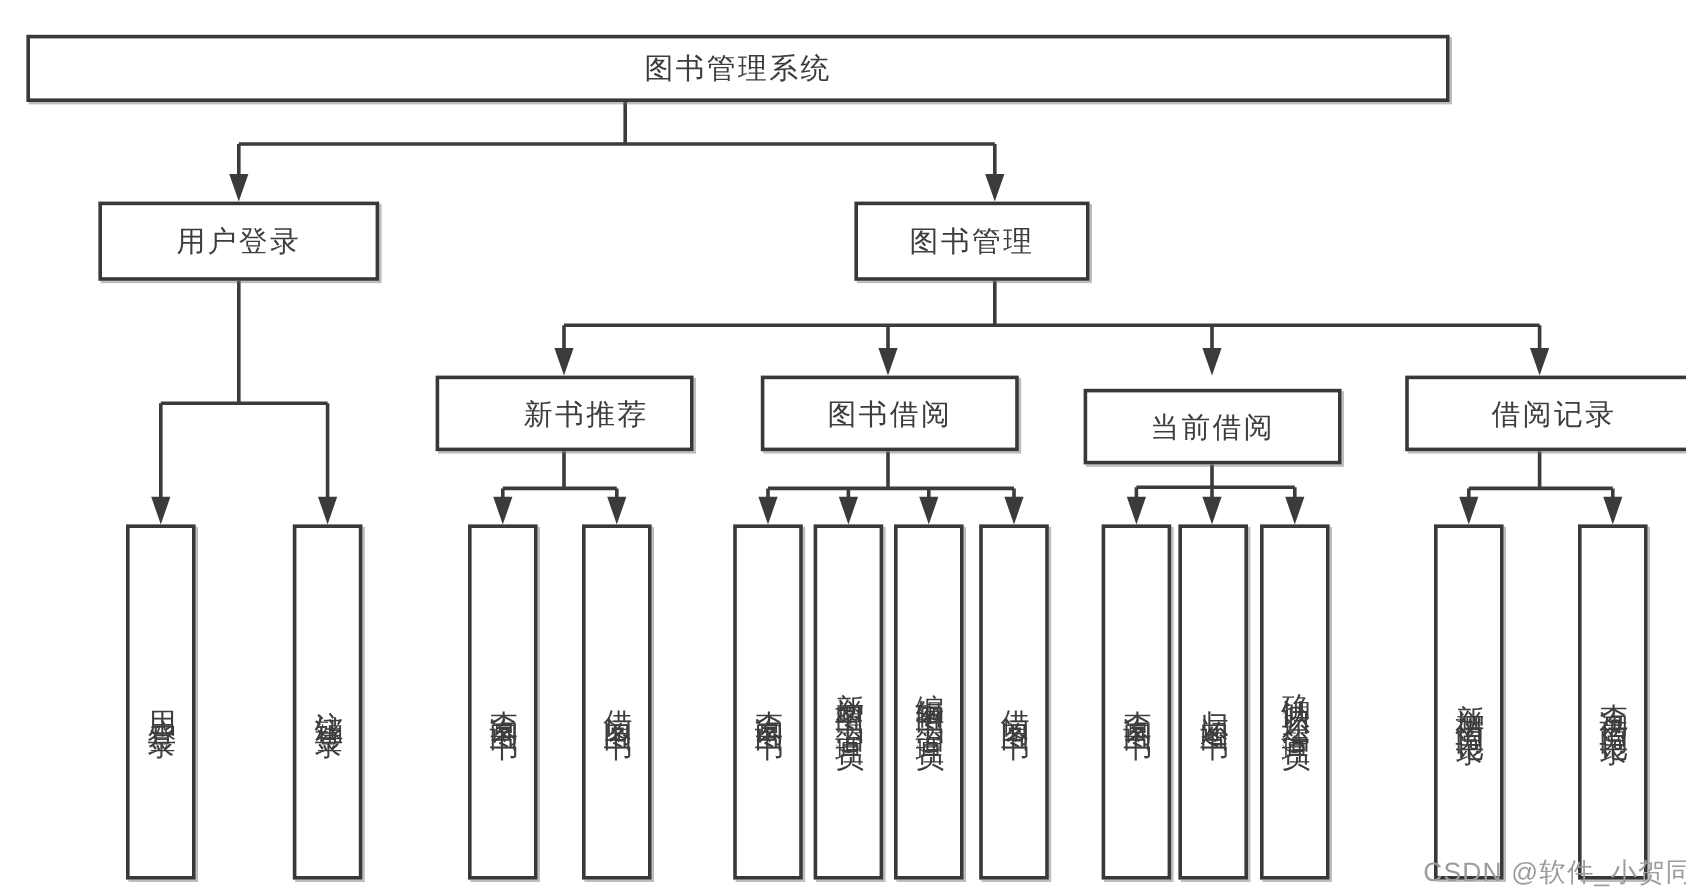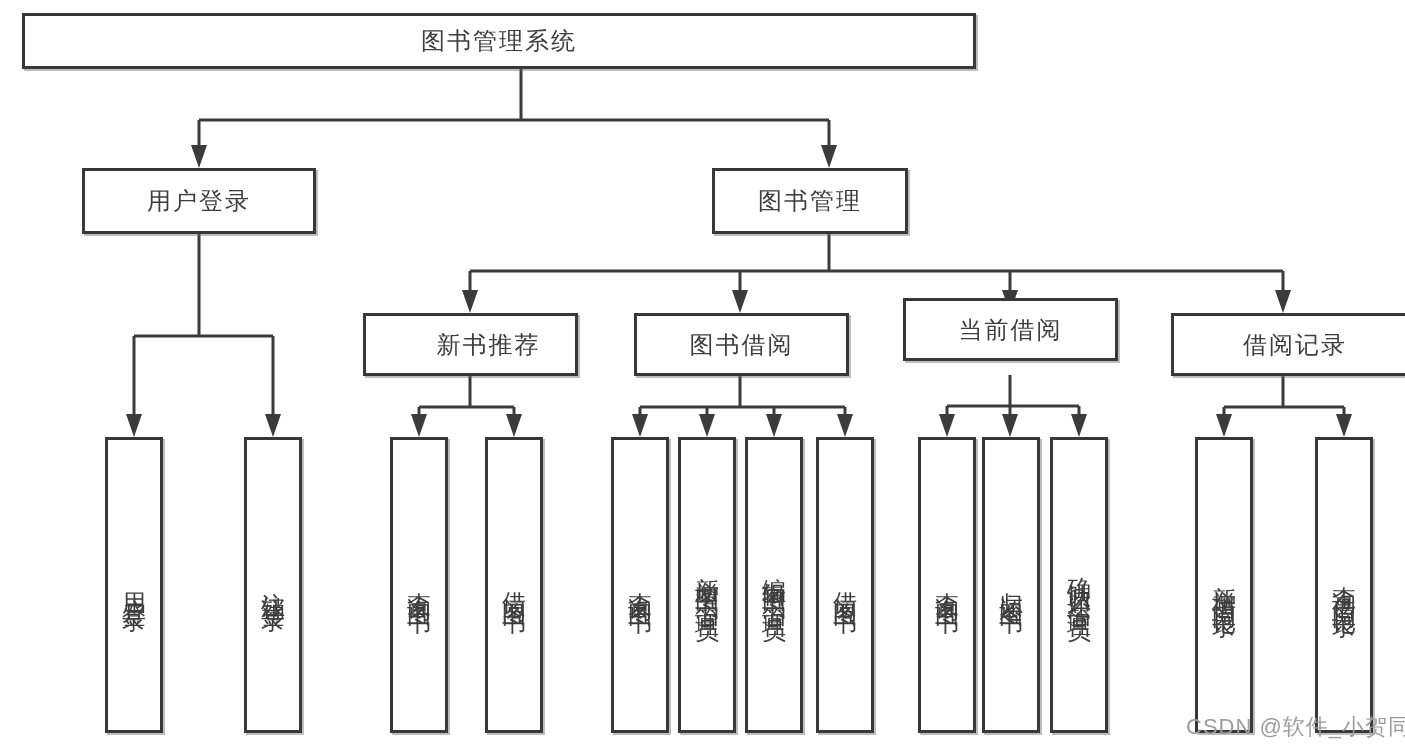--- a/index.html
+++ b/index.html
@@ -70,28 +70,28 @@
          M462 290 L478 290 L470 313 Z  M732 290 L748 290 L740 313 Z
          M1002 290 L1018 290 L1010 313 Z  M1275 290 L1291 290 L1283 313 Z
          M411 414 L427 414 L419 437 Z  M506 414 L522 414 L514 437 Z
          M632 414 L648 414 L640 437 Z  M699 414 L715 414 L707 437 Z
          M766 414 L782 414 L774 437 Z  M837 414 L853 414 L845 437 Z
          M939 414 L955 414 L947 437 Z  M1002 414 L1018 414 L1010 437 Z
          M1071 414 L1087 414 L1079 437 Z  M1216 414 L1232 414 L1224 437 Z
          M1336 414 L1352 414 L1344 437 Z"></path>
   </svg>
 
-  <div class="box box-h" style="left:22px; top:13px; width:954px; height:56px;">图书管理系统</div>
+  <div class="box box-h" style="left:22px; top:29px; width:1186px; height:56px;">图书管理系统</div>
 
   <div class="box box-h" style="left:82px; top:168px; width:234px; height:66px;">用户登录</div>
   <div class="box box-h" style="left:712px; top:168px; width:196px; height:66px;">图书管理</div>
 
   <div class="box box-h" style="left:363px; top:313px; width:215px; height:63px;padding-left:36px;">新书推荐</div>
   <div class="box box-h" style="left:634px; top:313px; width:215px; height:63px;">图书借阅</div>
-  <div class="box box-h" style="left:903px; top:298px; width:215px; height:63px;">当前借阅</div>
+  <div class="box box-h" style="left:903px; top:324px; width:215px; height:63px;">当前借阅</div>
   <div class="box box-h" style="left:1171px; top:313px; width:248px; height:63px;">借阅记录</div>
 
   <div class="box box-v" style="left:105px; top:437px; width:58px; height:296px;">用户登录</div>
   <div class="box box-v" style="left:244px; top:437px; width:58px; height:296px;">注销登录</div>
 
   <div class="box box-v" style="left:390px; top:437px; width:58px; height:296px;">查询图书</div>
   <div class="box box-v" style="left:485px; top:437px; width:58px; height:296px;">借阅图书</div>
 
   <div class="box box-v" style="left:611px; top:437px; width:58px; height:296px;">查询图书</div>
   <div class="box box-v" style="left:678px; top:437px; width:58px; height:296px;">新增图书（管理员）</div>

